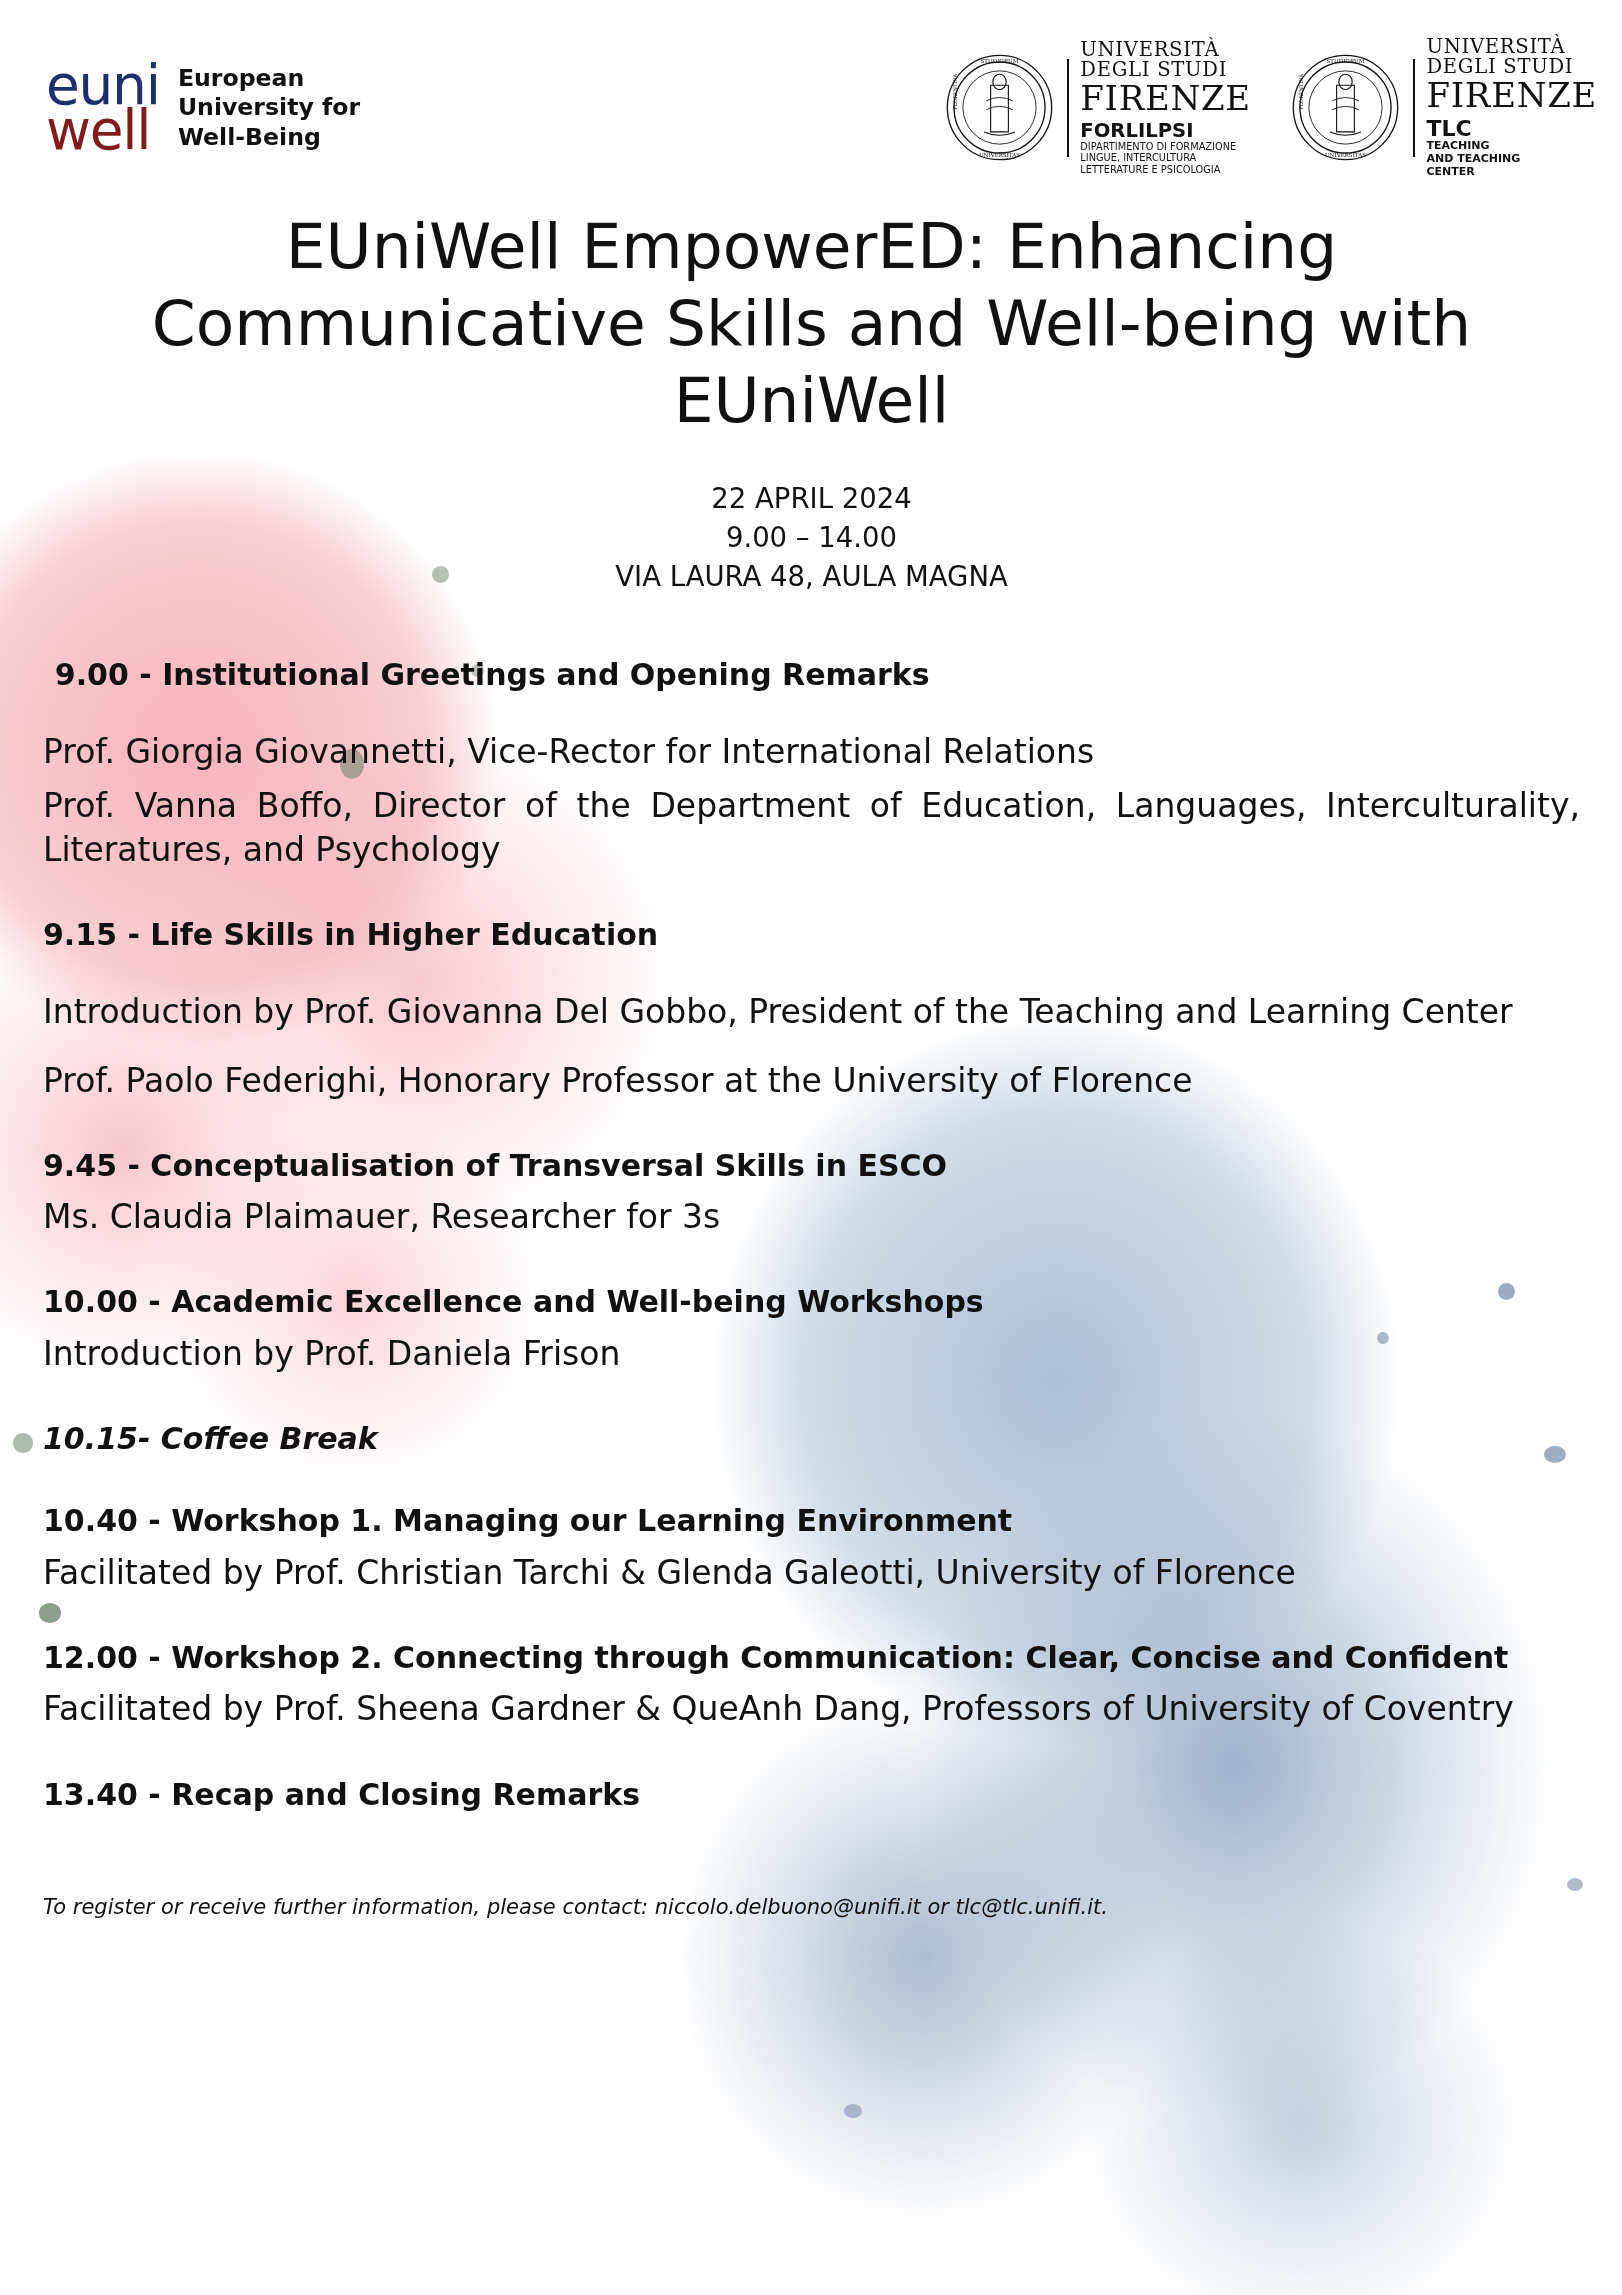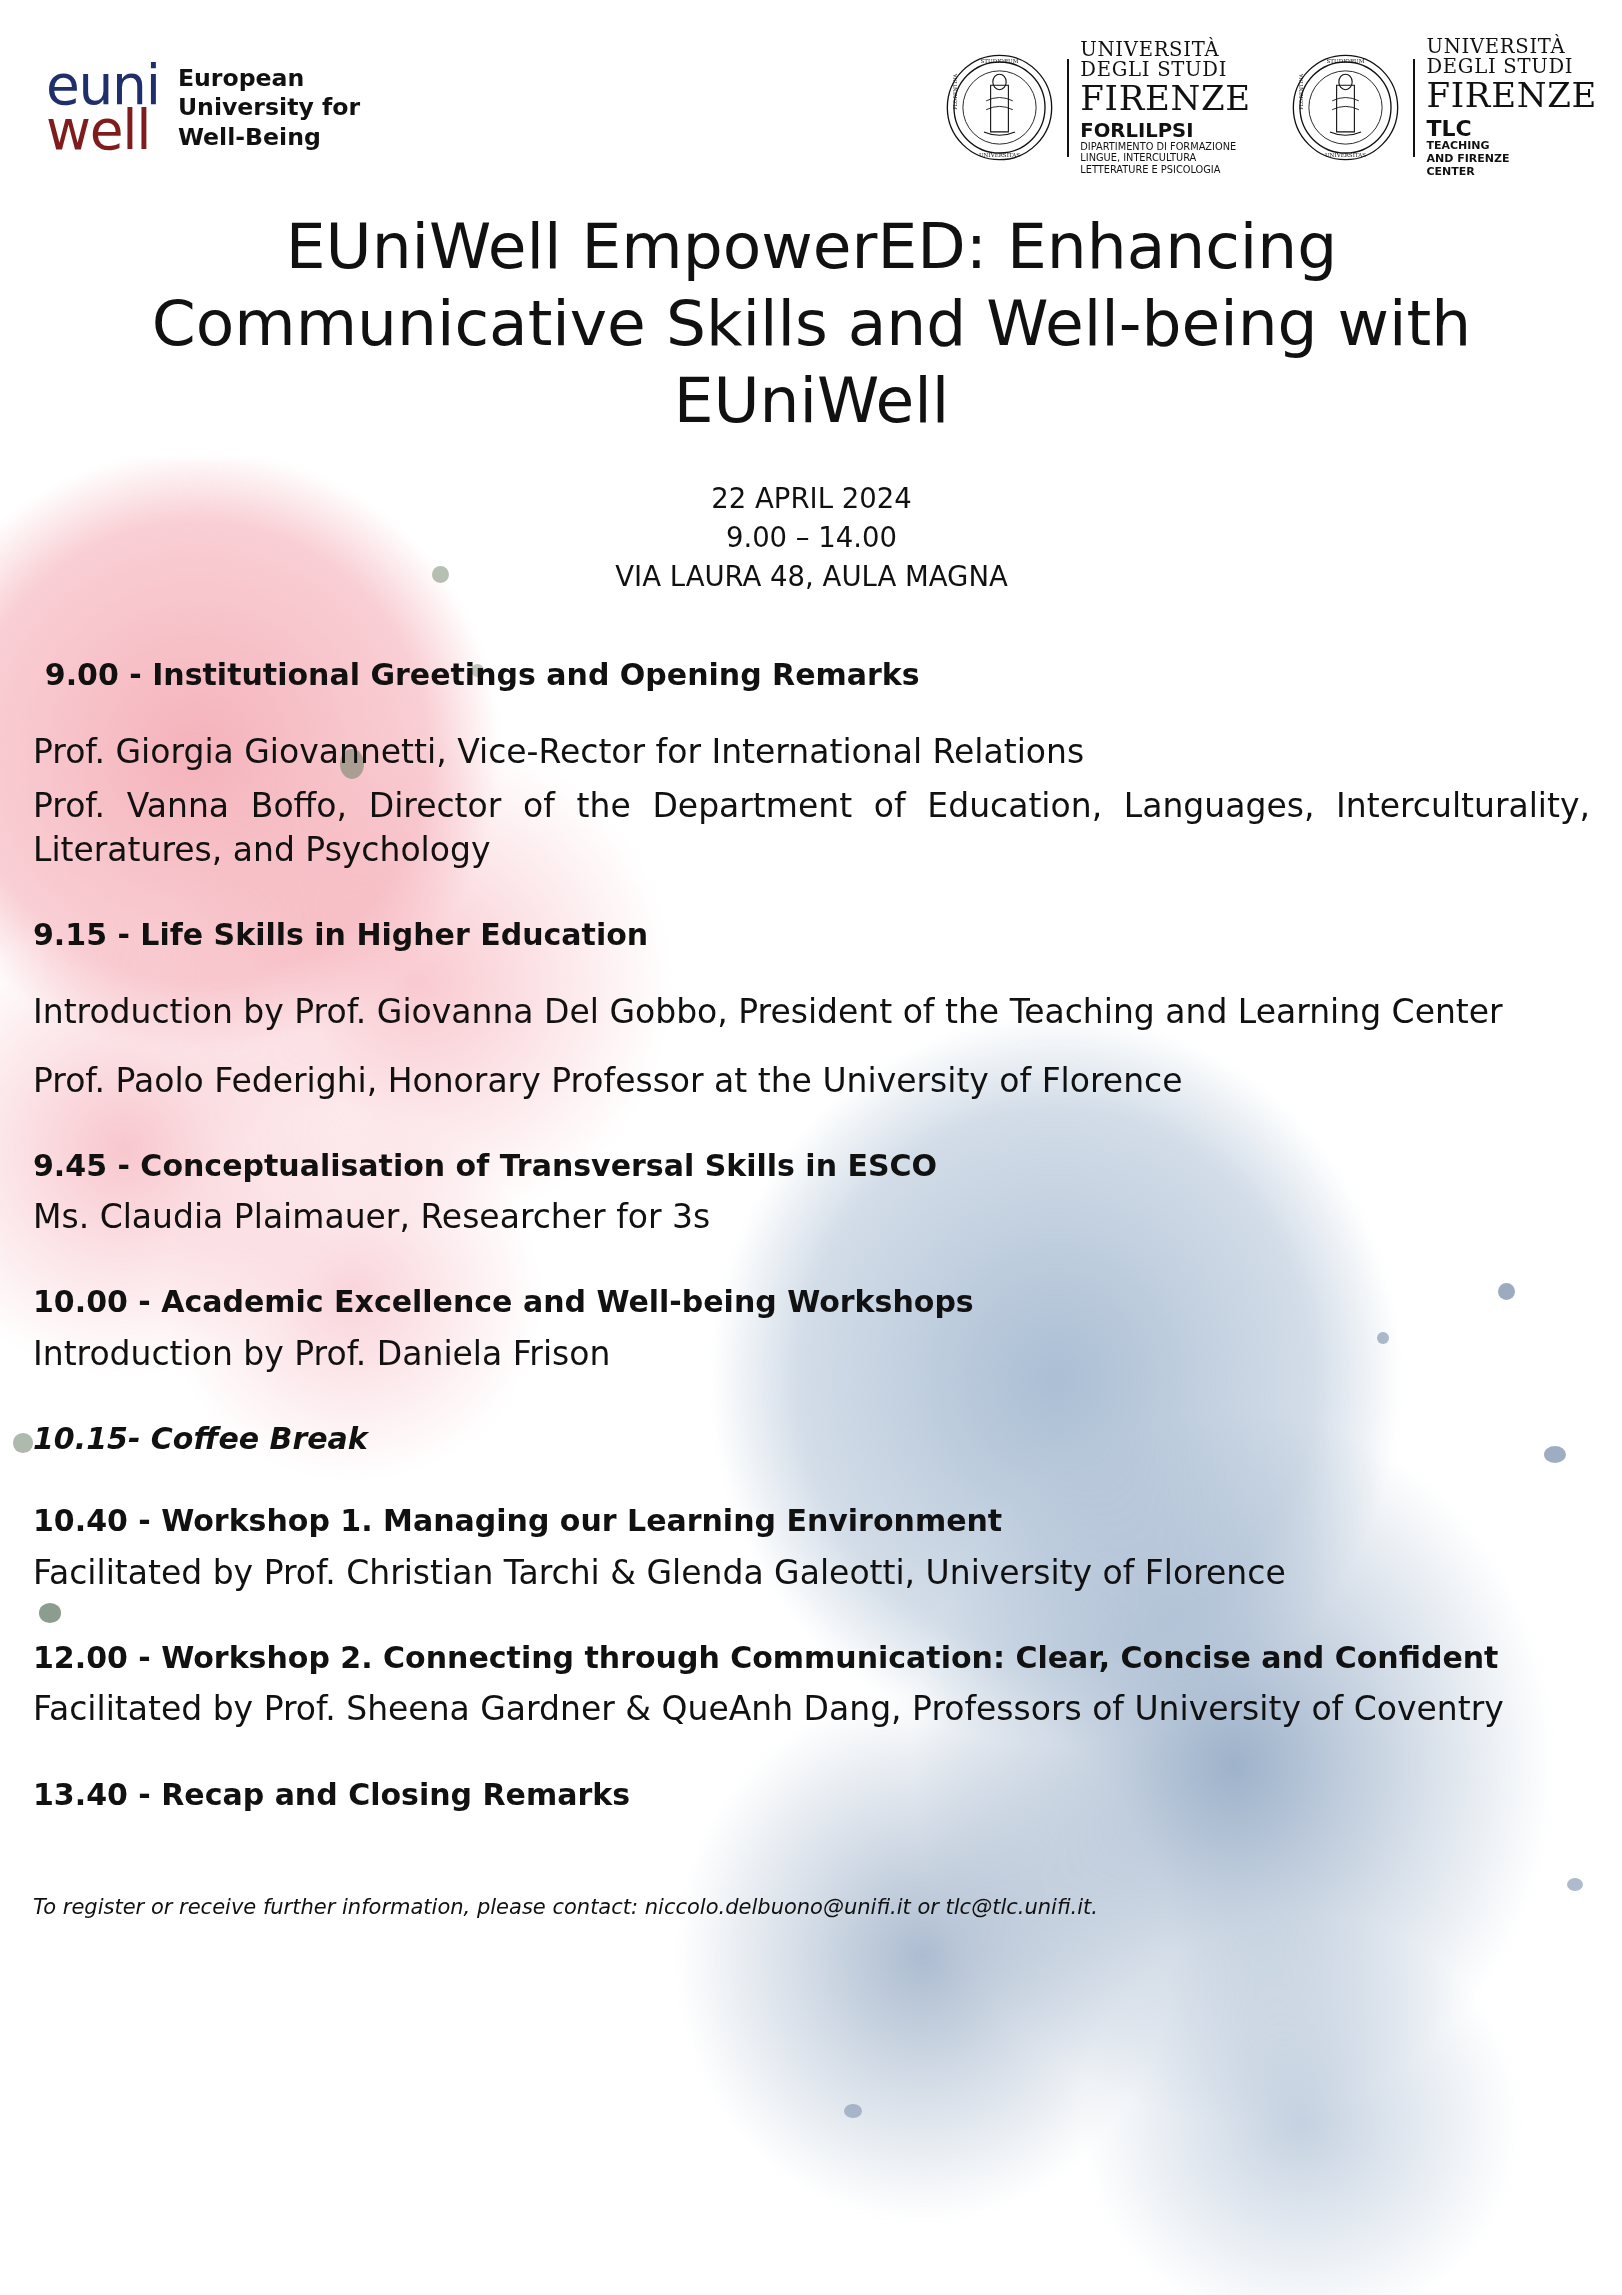--- a/index.html
+++ b/index.html
@@ -111,21 +111,21 @@
   .unifi-sub-small { font-size: 9.8px; line-height: 1.18; display:block; }
   .unifi-sub-tlc { font-size: 22px; font-weight: bold; margin-top: 6.5px; display:block; }
   .unifi-sub-tlc-small { font-size: 11px; line-height: 1.15; display:block; font-weight: bold;}
 
   .logo-gap { width: 39px; }
 
   
   .content {
     position: relative;
     z-index: 3;
-    padding: 0 20px;
+    padding: 0 30px;
   }
   .title {
     font-size: 63px;
     line-height: 1.22;
     text-align: center;
     margin: 13px auto 0;
     max-width: 1492px;
     font-weight: normal;
   }
   .meta {
@@ -243,21 +243,21 @@
         <text x="12" y="52" font-size="4.5" fill="#111" font-family="DejaVu Serif, serif" transform="rotate(-90 12 52)">FLORENTINA</text>
       </svg>
     </div>
     <div class="vrule"></div>
     <div class="unifi-text">
       <span class="u1">UNIVERSITÀ</span>
       <span class="u2">DEGLI STUDI</span>
       <span class="u3">FIRENZE</span>
       <span class="unifi-sub-tlc">TLC</span>
       <span class="unifi-sub-tlc-small">TEACHING</span>
-      <span class="unifi-sub-tlc-small">AND FIRENZE</span>
+      <span class="unifi-sub-tlc-small">AND TEACHING</span>
       <span class="unifi-sub-tlc-small">CENTER</span>
     </div>
   </div>
 </div>
 
 <div class="content">
 
   <h1 class="title">EUniWell EmpowerED: Enhancing Communicative Skills and Well-being with EUniWell</h1>
 
   <div class="meta">

